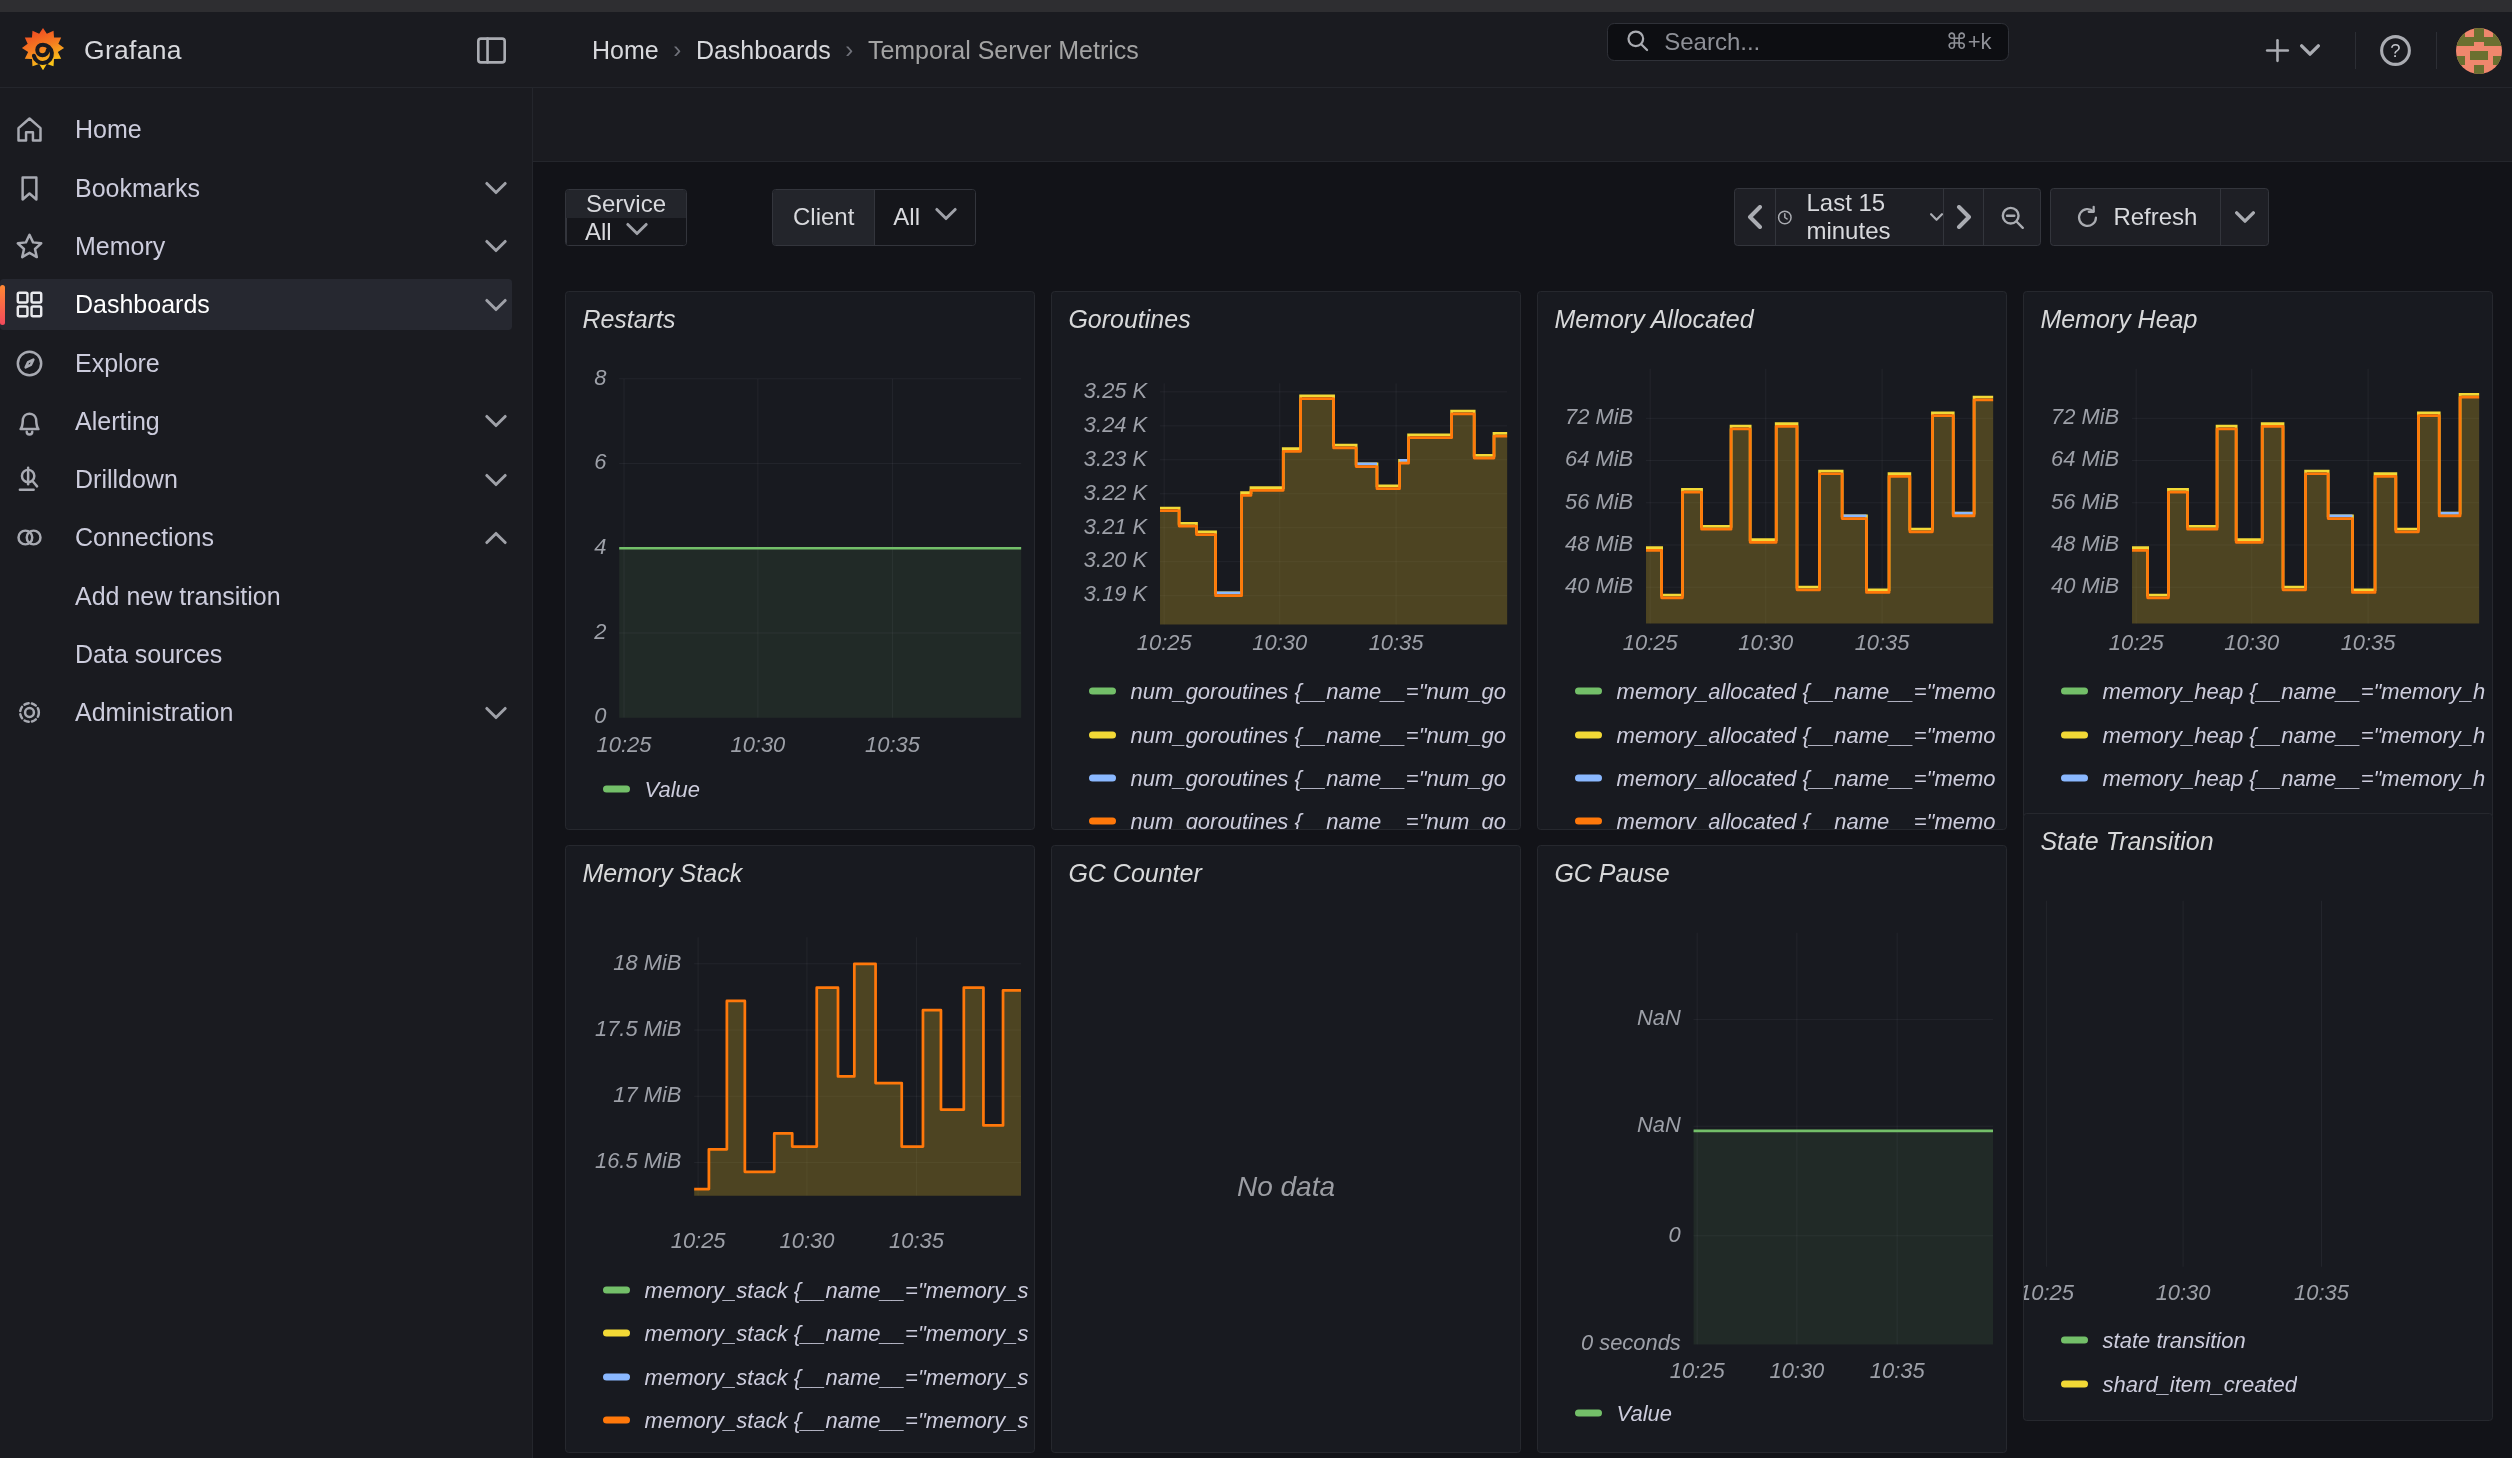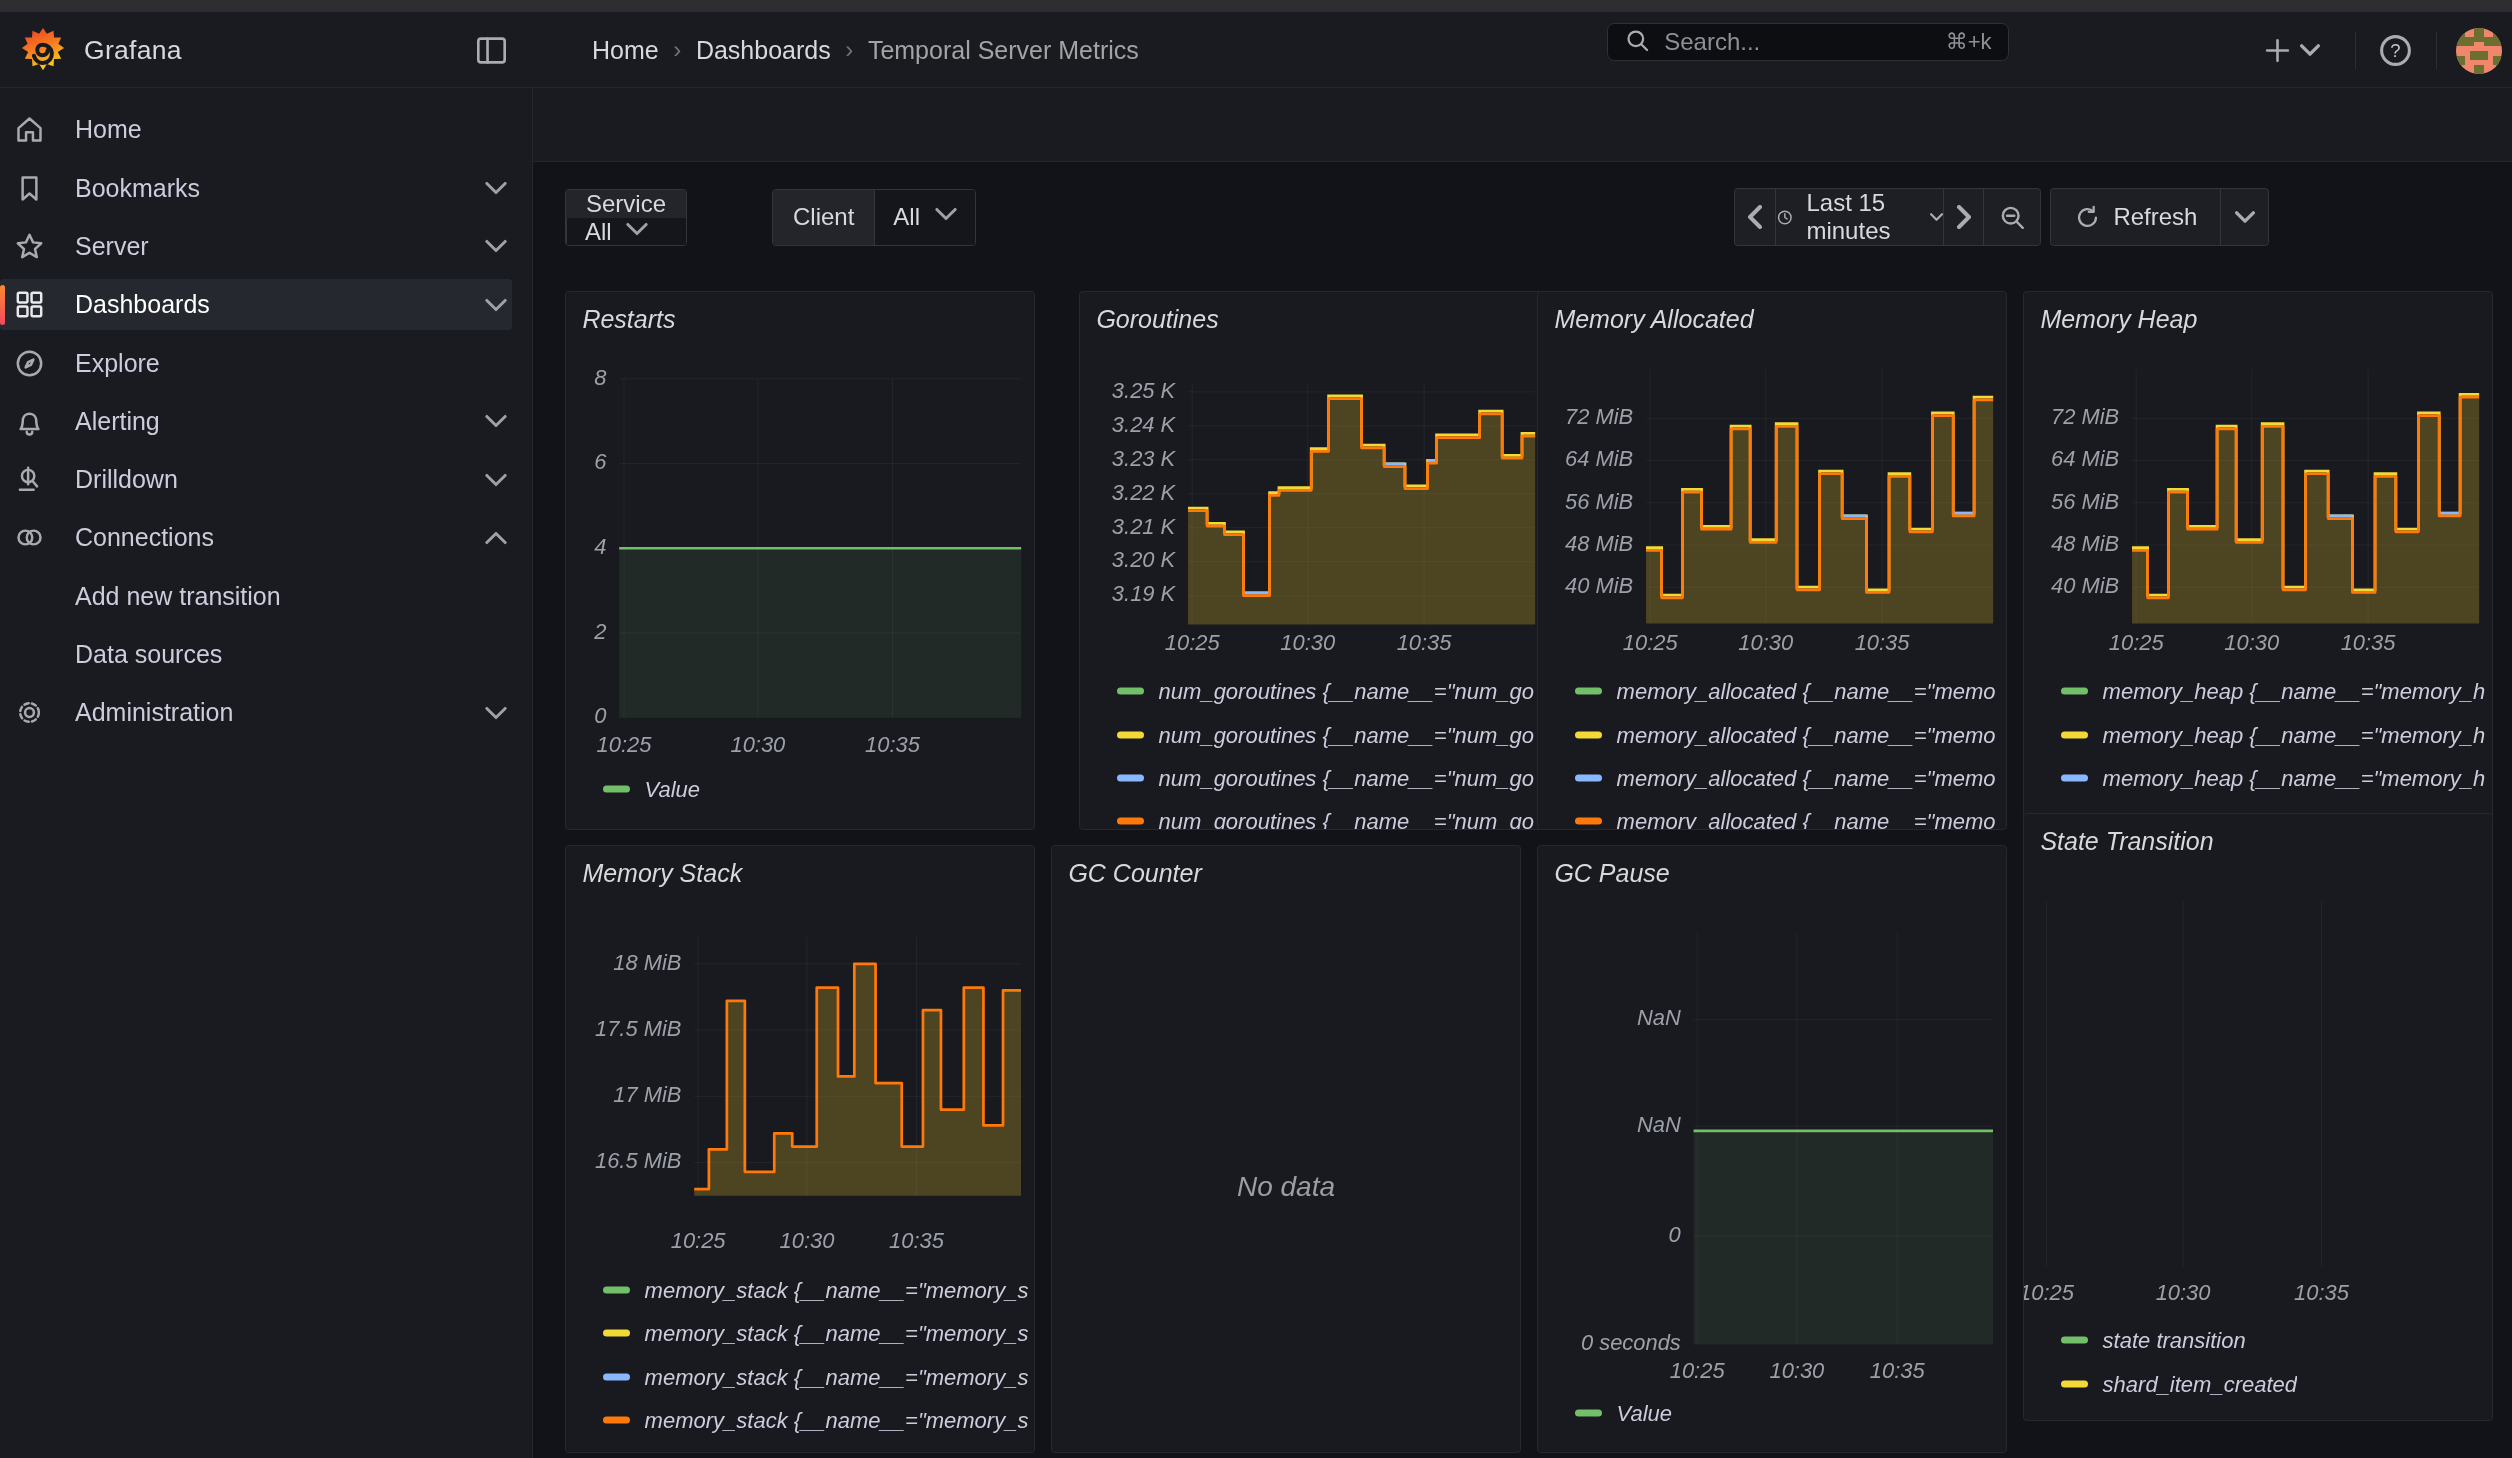--- a/index.html
+++ b/index.html
@@ -154,21 +154,21 @@
           <polyline points="1,1.5 6,6.5 11,1.5" style="stroke:#9fa1a8;stroke-width:1.6;fill:none;stroke-linecap:round;stroke-linejoin:round"></polyline>
         </svg>
       </span>
     </div>
     <div class="side-item">
       <span class="s-icon">
         <svg width="33" height="33" viewBox="0 0 24 24" style="stroke:#a8aab2;stroke-width:1.8;fill:none;stroke-linecap:round;stroke-linejoin:round">
           <path d="M12 3.5 L14.6 9 L20.5 9.7 L16 13.8 L17.3 19.7 L12 16.6 L6.7 19.7 L8 13.8 L3.5 9.7 L9.4 9 Z"></path>
         </svg>
       </span>
-      <span class="s-label">Server</span>
+      <span class="s-label">Memory</span>
       <span class="s-chev">
         <svg width="22" height="22" viewBox="0 0 12 8">
           <polyline points="1,1.5 6,6.5 11,1.5" style="stroke:#9fa1a8;stroke-width:1.6;fill:none;stroke-linecap:round;stroke-linejoin:round"></polyline>
         </svg>
       </span>
     </div>
     <div class="side-item active">
       <span class="s-icon">
         <svg width="33" height="33" viewBox="0 0 24 24" style="stroke:#e9eaee;stroke-width:1.8;fill:none;stroke-linecap:round;stroke-linejoin:round">
           <rect x="3.5" y="3.5" width="7" height="7" rx="1"></rect>
@@ -352,21 +352,21 @@
           <text x="209.79999999999998" y="497" text-anchor="middle" dominant-baseline="middle" fill="#9da0a8" font-size="24">10:30</text>
           <text x="357.20000000000005" y="497" text-anchor="middle" dominant-baseline="middle" fill="#9da0a8" font-size="24">10:35</text>
           <path d="M58 280.5 L498 280.5 L498 466 L58 466 Z" fill="rgba(115,191,105,0.10)" stroke="none"></path>
           <path d="M58 280.5 L498 280.5" fill="none" stroke="#73bf69" stroke-width="3" stroke-linejoin="round"></path>
         </svg>
         <div class="legend-row" style="top: 497px;">
           <span class="legend-marker" style="background:#73bf69"></span>
           <span class="legend-text">Value</span>
         </div>
       </div>
-      <div class="panel" style="left: 517px; top: 128px; height: 539px; margin-left: 28px;">
+      <div class="panel" style="left: 517px; top: 128px; height: 539px;">
         <div class="panel-title">Goroutines</div>
         <svg class="chart" width="470" height="539" viewBox="0 0 514 590">
           <line x1="122.56" y1="100" x2="122.56" y2="364" stroke="rgba(204,204,220,0.07)" stroke-width="1"></line>
           <line x1="249.1" y1="100" x2="249.1" y2="364" stroke="rgba(204,204,220,0.07)" stroke-width="1"></line>
           <line x1="376.40000000000003" y1="100" x2="376.40000000000003" y2="364" stroke="rgba(204,204,220,0.07)" stroke-width="1"></line>
           <line x1="118" y1="332.394366197184" x2="498" y2="332.394366197184" stroke="rgba(204,204,220,0.07)" stroke-width="1"></line>
           <text x="104" y="332.394366197184" text-anchor="end" dominant-baseline="middle" fill="#9da0a8" font-size="24">3.19 K</text>
           <line x1="118" y1="295.2112676056337" x2="498" y2="295.2112676056337" stroke="rgba(204,204,220,0.07)" stroke-width="1"></line>
           <text x="104" y="295.2112676056337" text-anchor="end" dominant-baseline="middle" fill="#9da0a8" font-size="24">3.20 K</text>
           <line x1="118" y1="258.02816901408505" x2="498" y2="258.02816901408505" stroke="rgba(204,204,220,0.07)" stroke-width="1"></line>

